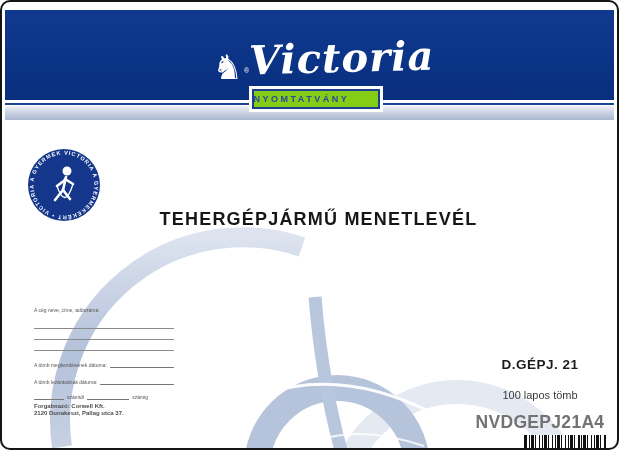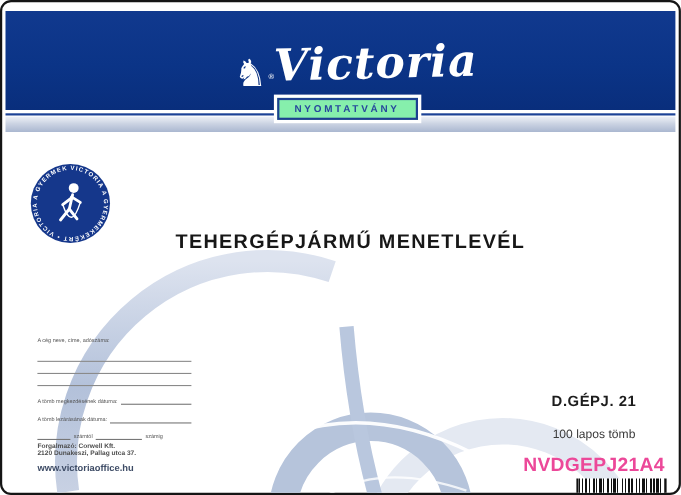--- a/index.html
+++ b/index.html
@@ -29,23 +29,23 @@
   }
   .regmark{font-size:7px;color:#fff;align-self:flex-end;margin:0 0 4px 1px;}
 
   .line-navy{position:absolute;left:3px;right:3px;top:101px;height:2px;background:#1c4296;z-index:1;}
   .silver-band{
     position:absolute;left:3px;right:3px;top:104px;height:14px;z-index:1;
     background:linear-gradient(180deg,#eef1f7 0%,#ccd4e3 45%,#aab7d0 100%);
   }
   .nyomt-box{
     position:absolute;top:87px;left:50%;transform:translateX(-50%);margin-left:6px;
-    width:128px;height:20px;background:#86efac;border:2px solid #1c3f90;
+    width:128px;height:20px;background:#84cc16;border:2px solid #1c3f90;
     box-shadow:0 0 0 3px #ffffff;z-index:3;
-    display:flex;align-items:center;justify-content:center;
+    display:flex;align-items:center;
   }
   .nyomt-box span{
     font-size:9px;font-weight:bold;letter-spacing:2.5px;color:#27489c;white-space:nowrap;
   }
 
   
   .charity{position:absolute;left:25px;top:146px;width:74px;height:74px;z-index:2;}
 
   
   .title{
@@ -69,21 +69,21 @@
   
   .distributor{position:absolute;left:32px;top:401px;z-index:2;
     font-size:6px;font-weight:bold;color:#4f4f4f;line-height:7px;}
   .websites{position:absolute;left:32px;top:418px;z-index:2;
     font-size:8.5px;font-weight:bold;color:#3e4c66;line-height:10px;}
 
   
   .product{position:absolute;right:11px;top:355px;width:132px;z-index:2;text-align:center;}
   .pcode{font-size:13.5px;font-weight:bold;color:#1d1d1d;letter-spacing:0.5px;text-align:center;}
   .ppad{font-size:11px;color:#3a3a3a;margin-top:17px;}
-  .psku{font-size:17.5px;font-weight:bold;color:#ec4899;margin-top:11px;letter-spacing:0.3px;}
+  .psku{font-size:17.5px;font-weight:bold;color:#737373;margin-top:11px;letter-spacing:0.3px;}
   .barcode{width:82px;height:30px;margin:2px 0 0 auto;position:relative;}
   .bars{
     height:21px;width:100%;
     background:
       repeating-linear-gradient(90deg,
         #111 0 1.5px, #fff 1.5px 3px,
         #111 3px 4px, #fff 4px 5.5px,
         #111 5.5px 8px, #fff 8px 9px,
         #111 9px 10px, #fff 10px 13px);
     border-left:2px solid #111;border-right:2px solid #111;
@@ -173,21 +173,20 @@
       <span class="seg2"></span>
       <span class="tiny">számig</span>
     </div>
   </div>
 
   <div class="distributor">
     <div>Forgalmazó: Corwell Kft.</div>
     <div>2120 Dunakeszi, Pallag utca 37.</div>
   </div>
   <div class="websites">
-    <div>www.victoriaoffice.hu</div>
   </div>
 
   <div class="product">
     <div class="pcode">D.GÉPJ. 21</div>
     <div class="ppad">100 lapos tömb</div>
     <div class="psku">NVDGEPJ21A4</div>
     <div class="barcode">
       <div class="bars"></div>
       <div class="bdigits">5998860544503</div>
     </div>

